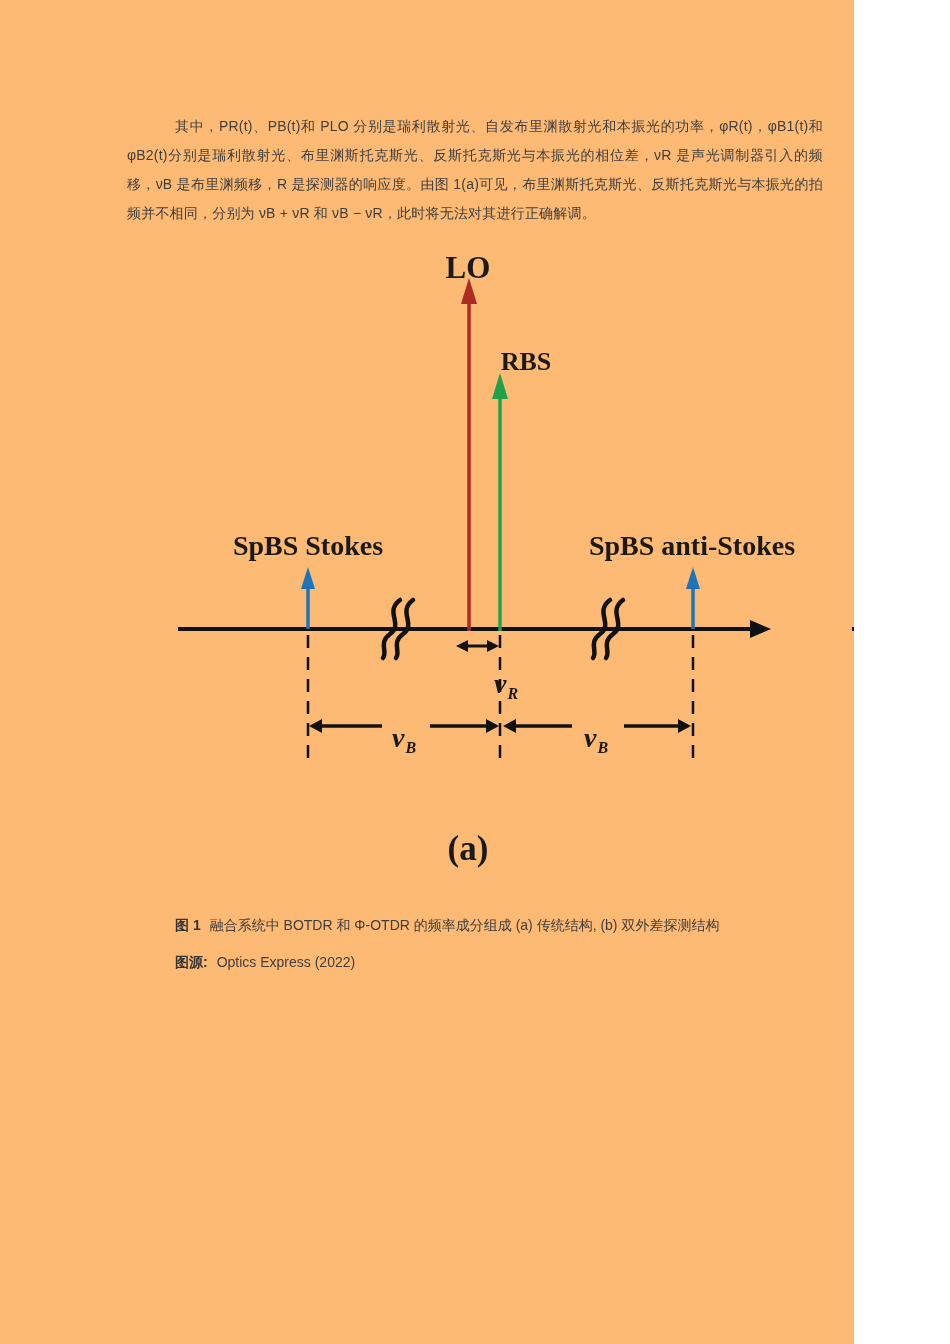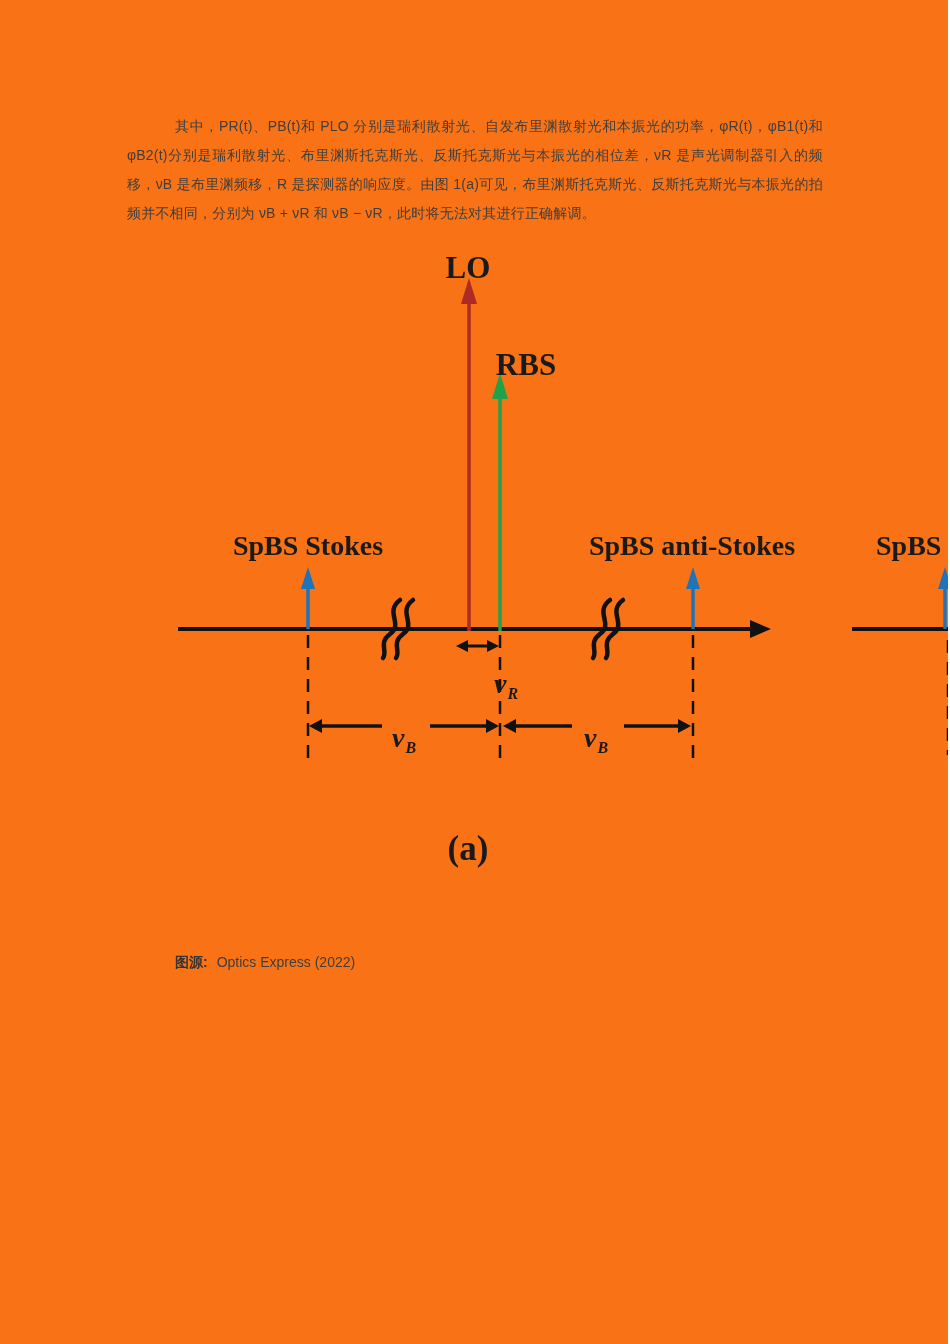--- a/index.html
+++ b/index.html
@@ -1,17 +1,17 @@
 <!DOCTYPE html>
 <html><head>
 <meta charset="utf-8">
 <style>
   html,body { margin:0; padding:0; background:#ffffff; }
   .page {
-    position:relative; width:948px; height:1344px; background:#f97316;
+    position:relative; width:854px; height:1344px; background:#fdba74;
     overflow:hidden; font-family:"Liberation Sans", sans-serif; color:#3e3e3e;
   }
   .para {
     position:absolute; left:127px; width:696px; margin:0;
     font-size:14px; line-height:29px; text-align:justify; text-indent:48px;
     letter-spacing:0.2px;
   }
   .para-top { top:112px; }
   .para-bottom { top:1021px; }
   .caption-line { position:absolute; left:175px; margin:0; font-size:14px; line-height:20px; white-space:nowrap; }
@@ -22,21 +22,21 @@
   .underlined { text-decoration:underline; text-underline-offset:3px; }
 
   .figure { position:absolute; left:0; top:228px; width:950px; height:645px; }
   .figure svg { position:absolute; left:0; top:0; }
   .fig-label {
     position:absolute; font-family:"Liberation Serif", serif; font-weight:bold;
     color:#1a1a1a; white-space:nowrap;margin-top:16px;
   }
   .centered { transform:translateX(-50%); }
   .lbl-lo      { left:468px; top:6px;   font-size:31px; }
-  .lbl-rbs     { left:526px; top:103px; font-size:31px; }
+  .lbl-rbs     { left:526px; top:103px; font-size:26px; }
   .lbl-stokes  { left:308px; top:286px; font-size:28px; }
   .lbl-anti    { left:692px; top:286px; font-size:28px; }
   .lbl-partial { left:876px; top:286px; font-size:28px; }
   .lbl-nu      { font-style:italic; font-size:28px; }
   .lbl-nur       { left:506px; top:424px; }
   .lbl-nub-left  { left:404px; top:478px; }
   .lbl-nub-right { left:596px; top:478px; }
   .nu-sub { font-size:16px; vertical-align:-6px; margin-left:1px; }
   .lbl-panel { left:468px; top:585px; font-size:35px; }
 </style>
@@ -130,18 +130,21 @@
     <div class="fig-label lbl-anti centered">SpBS anti-Stokes</div>
     <div class="fig-label lbl-partial">SpBS</div>
 
     <div class="fig-label lbl-nu lbl-nur centered"><span>ν</span><span class="nu-sub">R</span></div>
     <div class="fig-label lbl-nu lbl-nub-left centered"><span>ν</span><span class="nu-sub">B</span></div>
     <div class="fig-label lbl-nu lbl-nub-right centered"><span>ν</span><span class="nu-sub">B</span></div>
 
     <div class="fig-label lbl-panel centered">(a)</div>
   </div>
 
+  <p class="caption-line cap1">
+    <span class="bold-label">图 1</span><span>融合系统中 BOTDR 和 Φ-OTDR 的频率成分组成 (a) 传统结构, (b) 双外差探测结构</span>
+  </p>
   <p class="caption-line cap2">
     <span class="bold-label">图源:</span><span>Optics Express  (2022)</span>
   </p>
 
 
 </div>
 
 </body></html>

